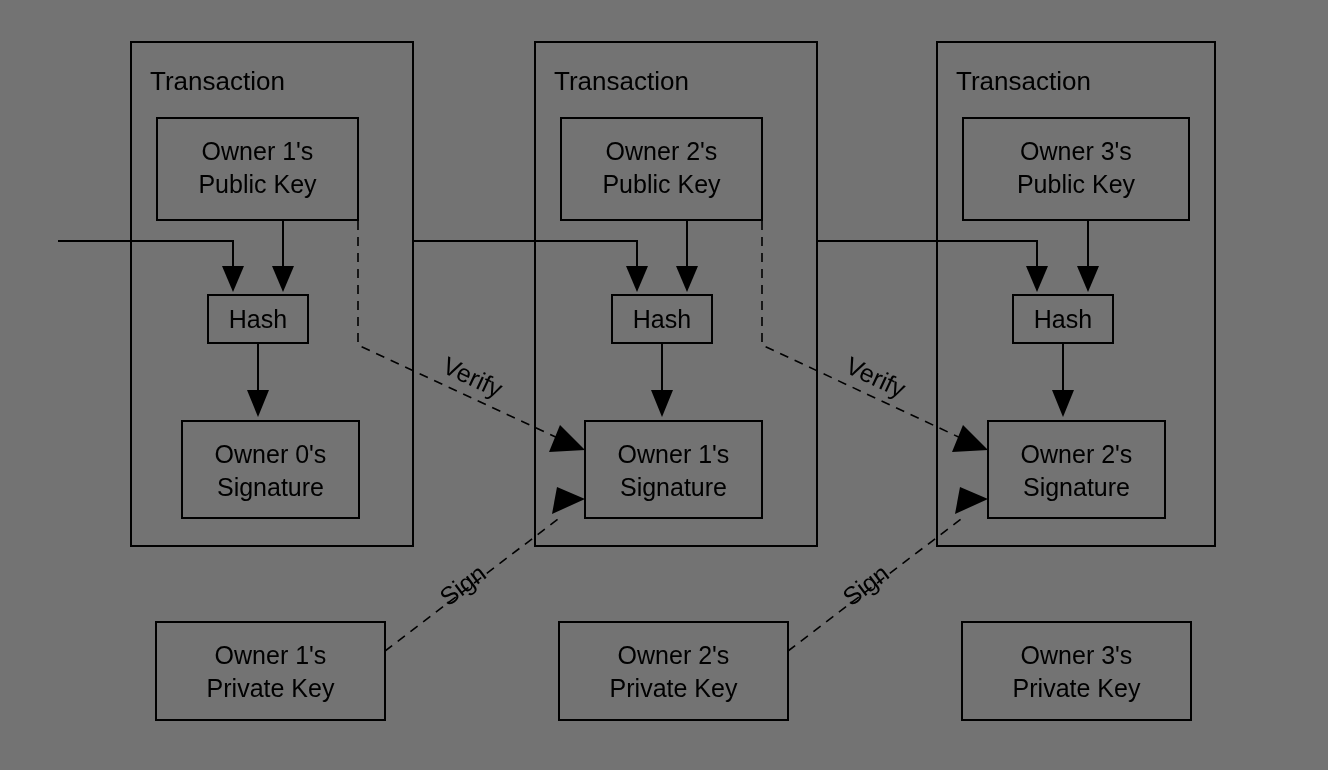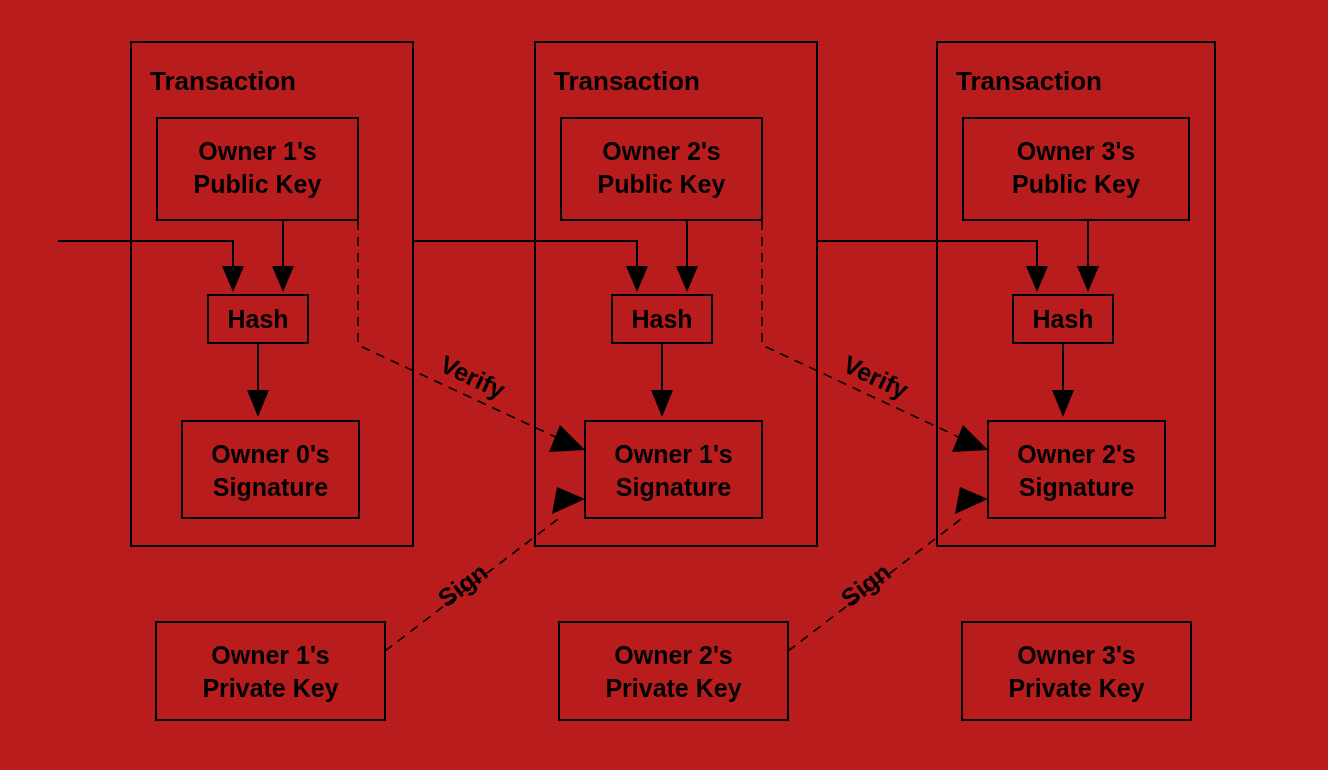--- a/index.html
+++ b/index.html
@@ -4,24 +4,23 @@
 <style>
   html, body {
     margin: 0;
     padding: 0;
     background: #ffffff;
   }
   #stage {
     position: relative;
     width: 1328px;
     height: 770px;
-    background: #b91c1c;
+    background: #737373;
     overflow: hidden;
     font-family: "Liberation Sans", sans-serif;
-    font-weight: bold;
   }
   svg#diagram {
     display: block;
     width: 1328px;
     height: 770px;
   }
   .box-fill { fill: #ffffff; }
   .box-stroke { stroke: #000000; fill: none; }
   .outer-box { stroke-width: 2; }
   .inner-box { stroke-width: 2; }

